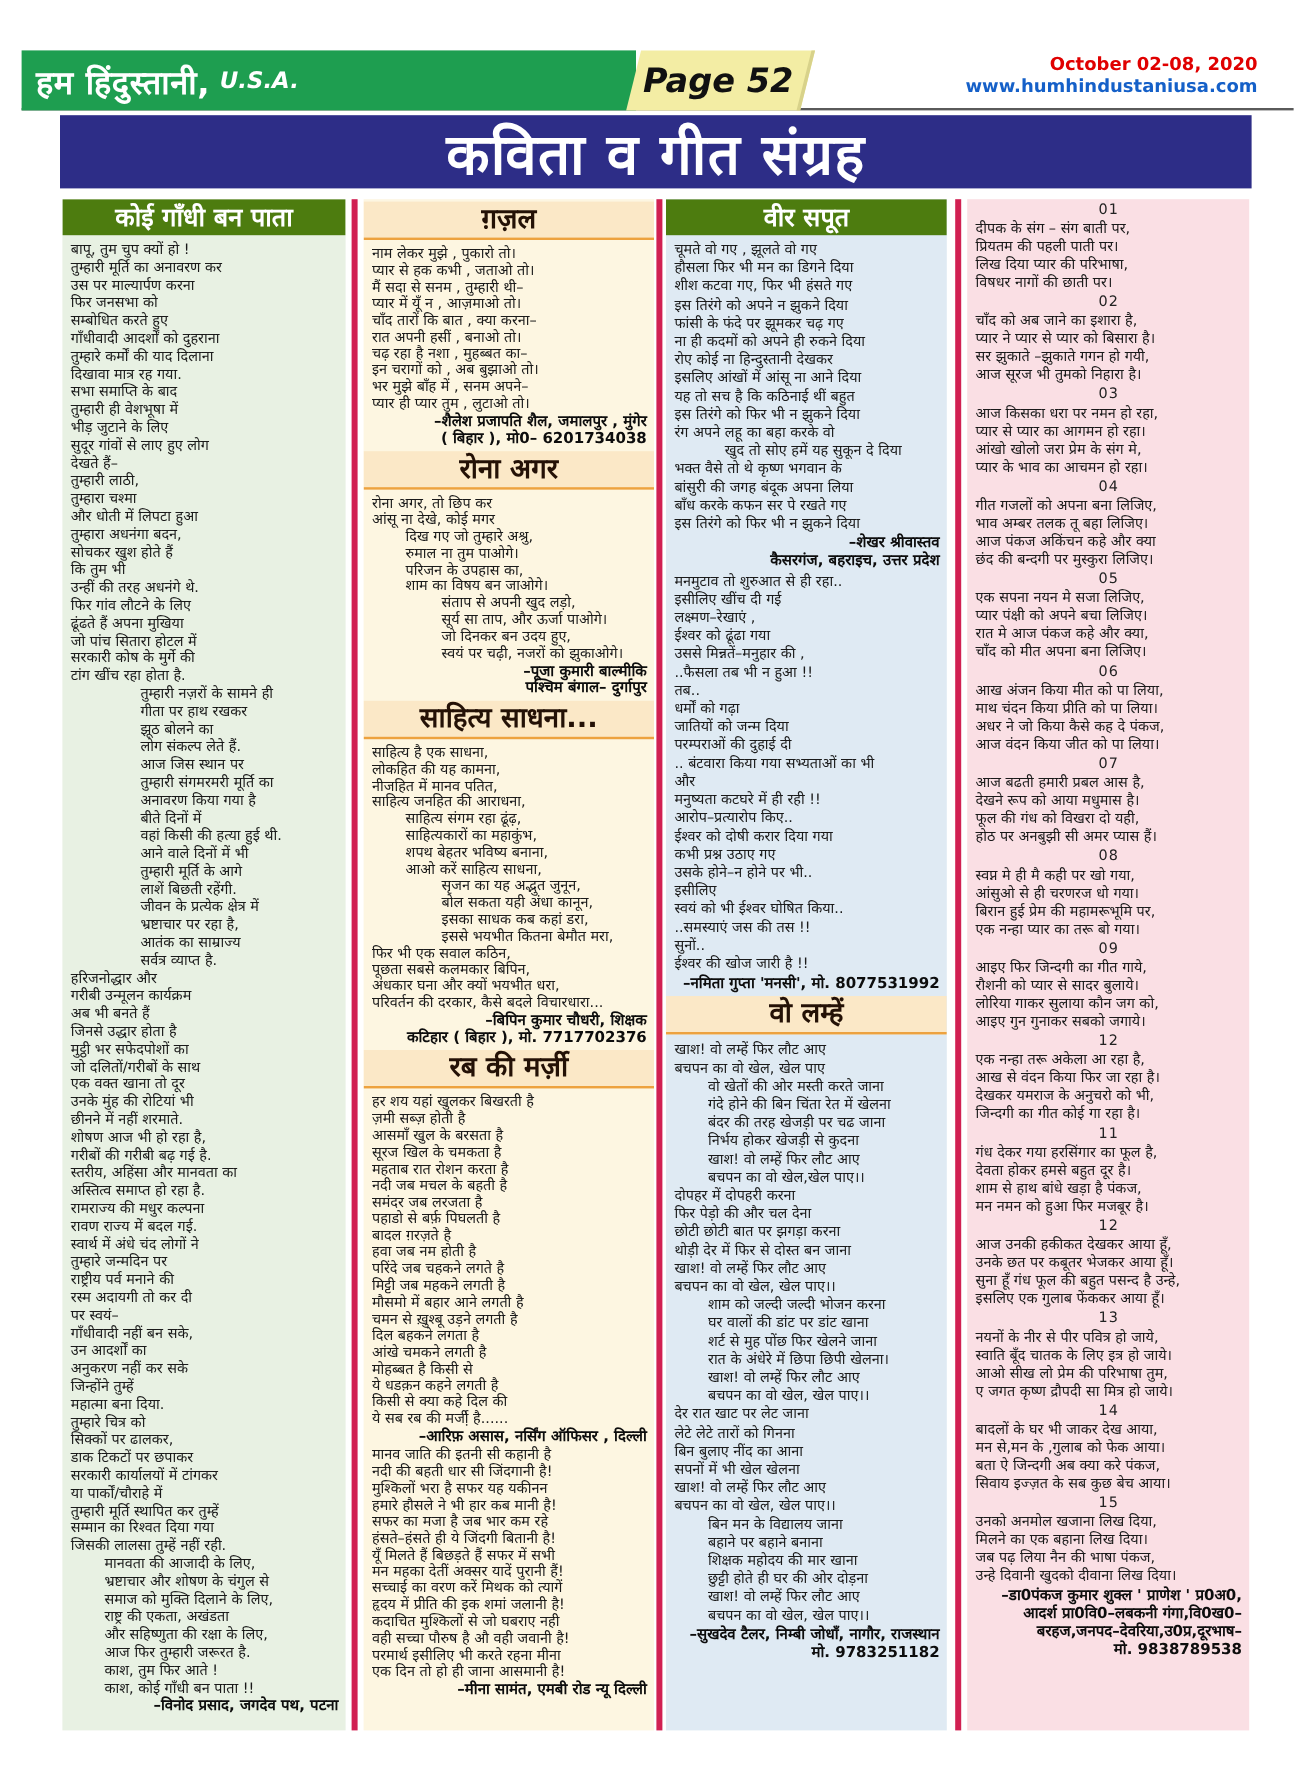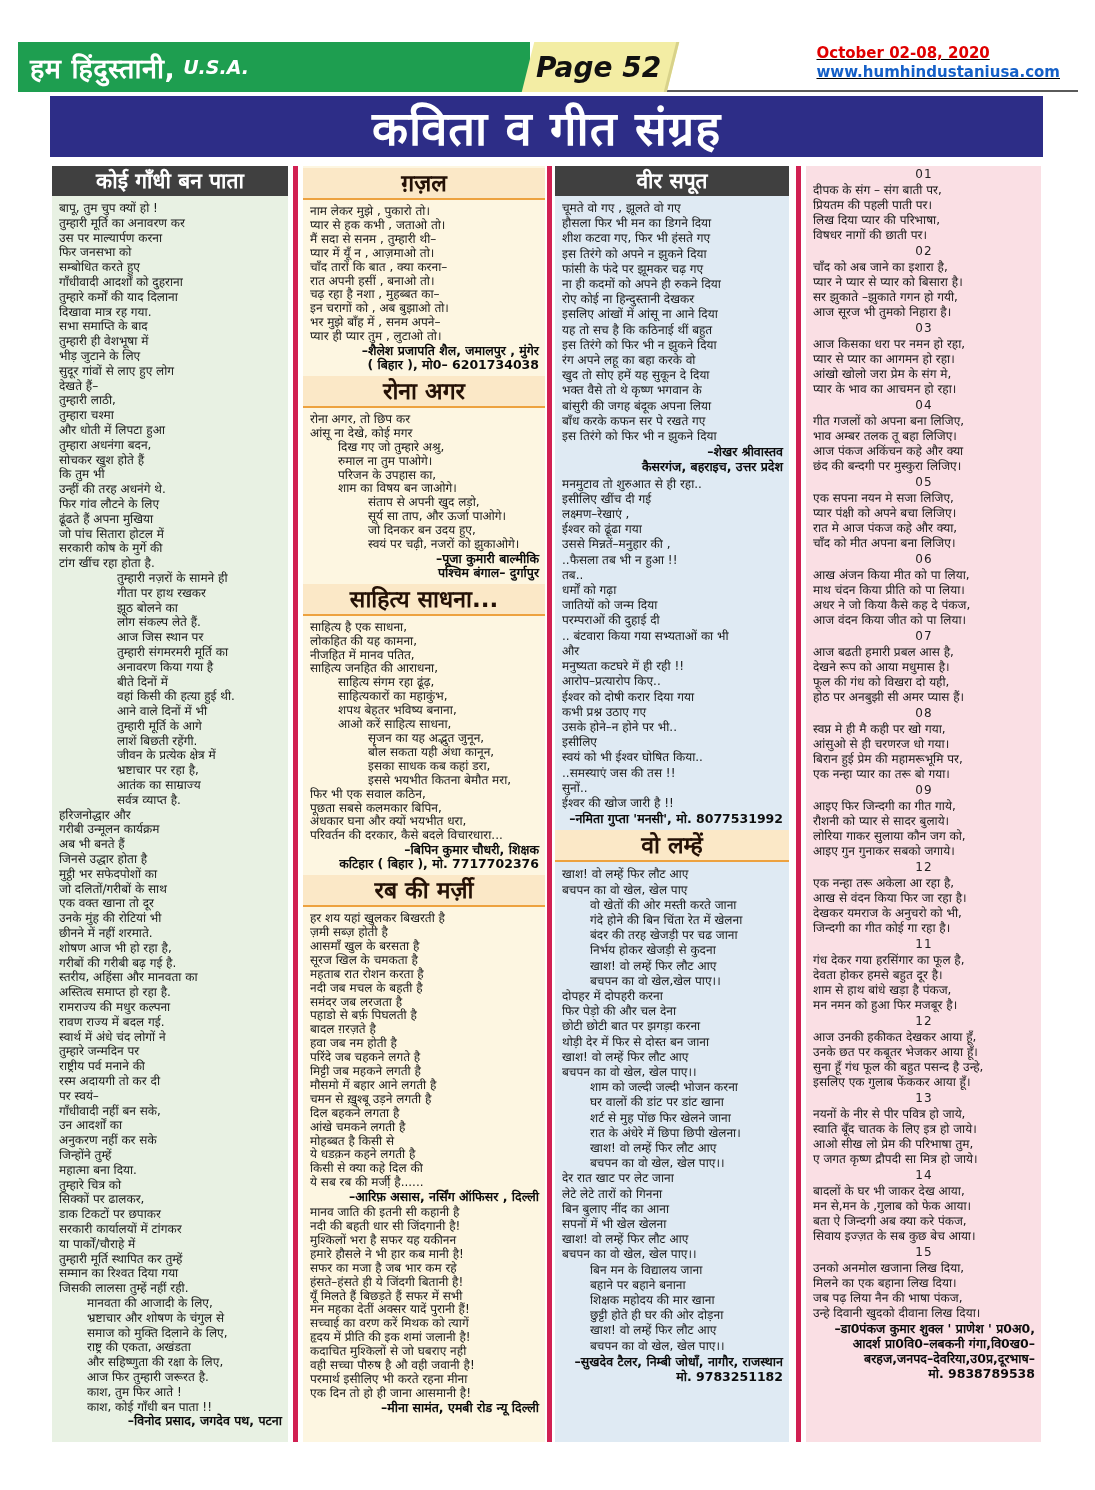--- a/index.html
+++ b/index.html
@@ -5,35 +5,35 @@
   html,body{margin:0;padding:0;background:#ffffff;}
   body{width:1095px;height:1490px;position:relative;font-family:"DejaVu Sans",sans-serif;overflow:hidden;}
 
   
   .masthead-rule{position:absolute;left:18px;top:90px;width:1060px;height:2px;background:#5a5a5a;}
   .brand-bar{position:absolute;left:18px;top:42px;width:512px;height:50px;background:#1e9e50;display:flex;align-items:center;padding-left:12px;box-sizing:border-box;}
   .brand-main{color:#fff;font-weight:bold;font-size:27px;letter-spacing:0.5px;}
   .brand-suffix{color:#fff;font-weight:bold;font-style:italic;font-size:19px;margin-left:8px;}
   .page-flag{position:absolute;left:528px;top:42px;width:142px;height:50px;background:#f3eda4;transform:skewX(-14deg);display:flex;align-items:center;justify-content:center;border-right:3px solid #d8d28a;}
   .page-flag-label{transform:skewX(14deg);font-style:italic;font-weight:bold;font-size:28px;color:#111;}
-  .issue-block{position:absolute;right:35px;top:44px;text-align:left;line-height:1.25;text-decoration:underline;}
+  .issue-block{position:absolute;right:47px;top:44px;text-align:right;line-height:1.25;}
   .issue-date{color:#e00000;font-weight:bold;font-size:15px;}
   .issue-site{color:#1560c8;font-weight:bold;font-size:15px;}
 
   
   .banner{position:absolute;left:50px;top:96px;width:993px;height:61px;background:#2d2d87;color:#ffffff;
           display:flex;align-items:center;justify-content:center;font-weight:bold;font-size:47px;letter-spacing:1px;}
 
   
   #columns{position:absolute;left:0;top:166px;width:1095px;height:1276px;}
   .column{position:absolute;top:0;height:1276px;overflow:hidden;box-sizing:border-box;}
   .divider{position:absolute;top:0;height:1276px;width:5px;}
 
   .sec-header{font-weight:bold;text-align:center;margin:0 0 5px 0;}
-  .hdr-red{background:#404040;color:#ffffff;font-size:21px;height:30px;line-height:30px;}
+  .hdr-red{background:#4d7c0f;color:#ffffff;font-size:21px;height:30px;line-height:30px;}
   .hdr-peach{background:#fbe8c7;color:#241106;font-size:23px;height:30px;line-height:31px;border-bottom:2px solid #eda23f;margin-top:2px;}
 
   .sec-body{padding:0 6px 2px 7px;}
   .ln{font-size:12px;color:#1a1a1a;white-space:normal;}
   .i1{padding-left:28px;}
   .i2{padding-left:58px;}
   .n{text-align:center;color:#222;letter-spacing:1px;padding:1px 0;}
   .s{text-align:right;font-weight:bold;font-size:12.5px;color:#0d0d0d;}
 </style>
 </head>
@@ -249,21 +249,21 @@
         <div class="ln l" style="line-height: 15.2px;">हौसला फिर भी मन का डिगने दिया</div>
         <div class="ln l" style="line-height: 15.2px;">शीश कटवा गए, फिर भी हंसते गए</div>
         <div class="ln l" style="line-height: 15.2px;">इस तिरंगे को अपने न झुकने दिया</div>
         <div class="ln l" style="line-height: 15.2px;">फांसी के फंदे पर झूमकर चढ़ गए</div>
         <div class="ln l" style="line-height: 15.2px;">ना ही कदमों को अपने ही रुकने दिया</div>
         <div class="ln l" style="line-height: 15.2px;">रोए कोई ना हिन्दुस्तानी देखकर</div>
         <div class="ln l" style="line-height: 15.2px;">इसलिए आंखों में आंसू ना आने दिया</div>
         <div class="ln l" style="line-height: 15.2px;">यह तो सच है कि कठिनाई थीं बहुत</div>
         <div class="ln l" style="line-height: 15.2px;">इस तिरंगे को फिर भी न झुकने दिया</div>
         <div class="ln l" style="line-height: 15.2px;">रंग अपने लहू का बहा करके वो</div>
-        <div class="ln l" style="line-height: 15.2px;">खुद तो सोए हमें यह सुकून दे दिया</div>
+        <div class="ln l" style="line-height: 15.2px; margin-left: 42px;">खुद तो सोए हमें यह सुकून दे दिया</div>
         <div class="ln l" style="line-height: 15.2px;">भक्त वैसे तो थे कृष्ण भगवान के</div>
         <div class="ln l" style="line-height: 15.2px;">बांसुरी की जगह बंदूक अपना लिया</div>
         <div class="ln l" style="line-height: 15.2px;">बाँध करके कफन सर पे रखते गए</div>
         <div class="ln l" style="line-height: 15.2px;">इस तिरंगे को फिर भी न झुकने दिया</div>
         <div class="ln s" style="line-height: 15.2px;">–शेखर श्रीवास्तव</div>
         <div class="ln s" style="line-height: 15.2px;">कैसरगंज, बहराइच, उत्तर प्रदेश</div>
       </div>
       <div class="sec-body">
         <div class="ln l" style="line-height: 15.2px;">मनमुटाव तो शुरुआत से ही रहा..</div>
         <div class="ln l" style="line-height: 15.2px;">इसीलिए खींच दी गई</div>

